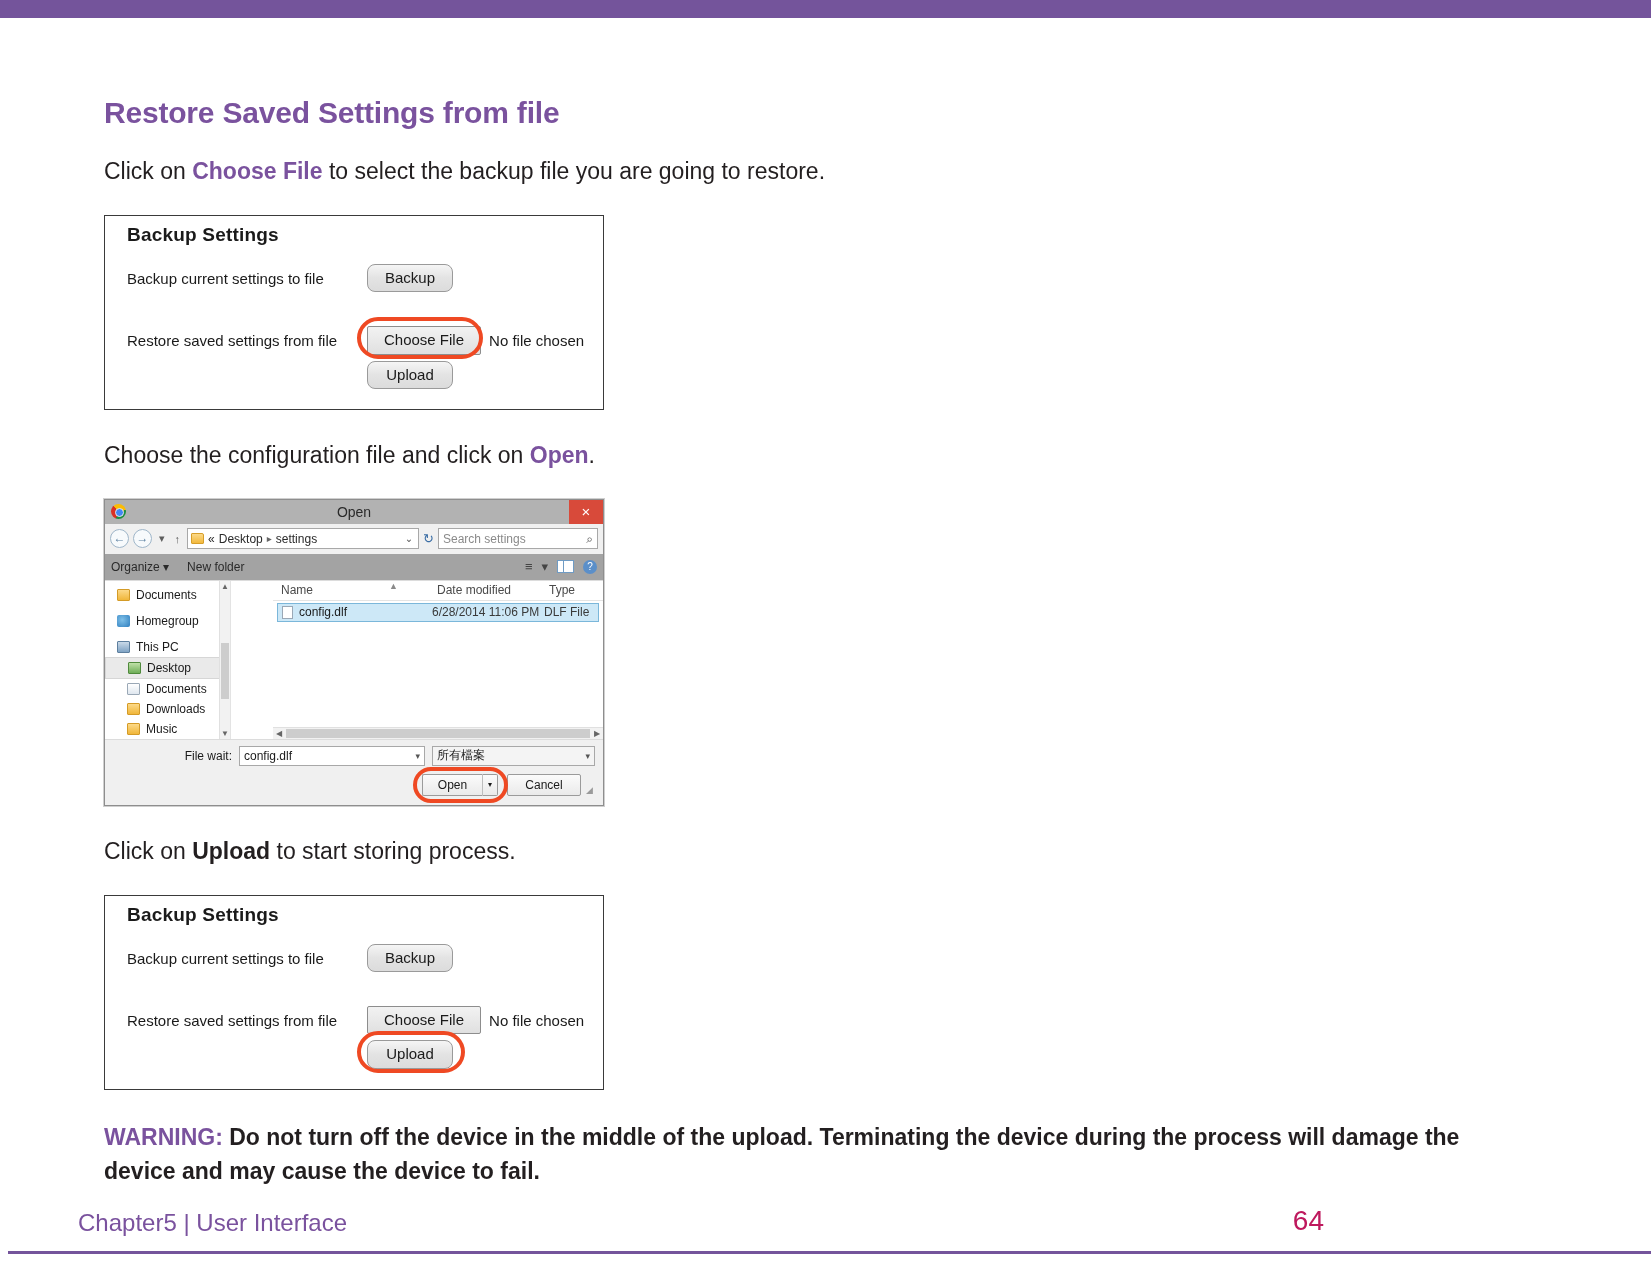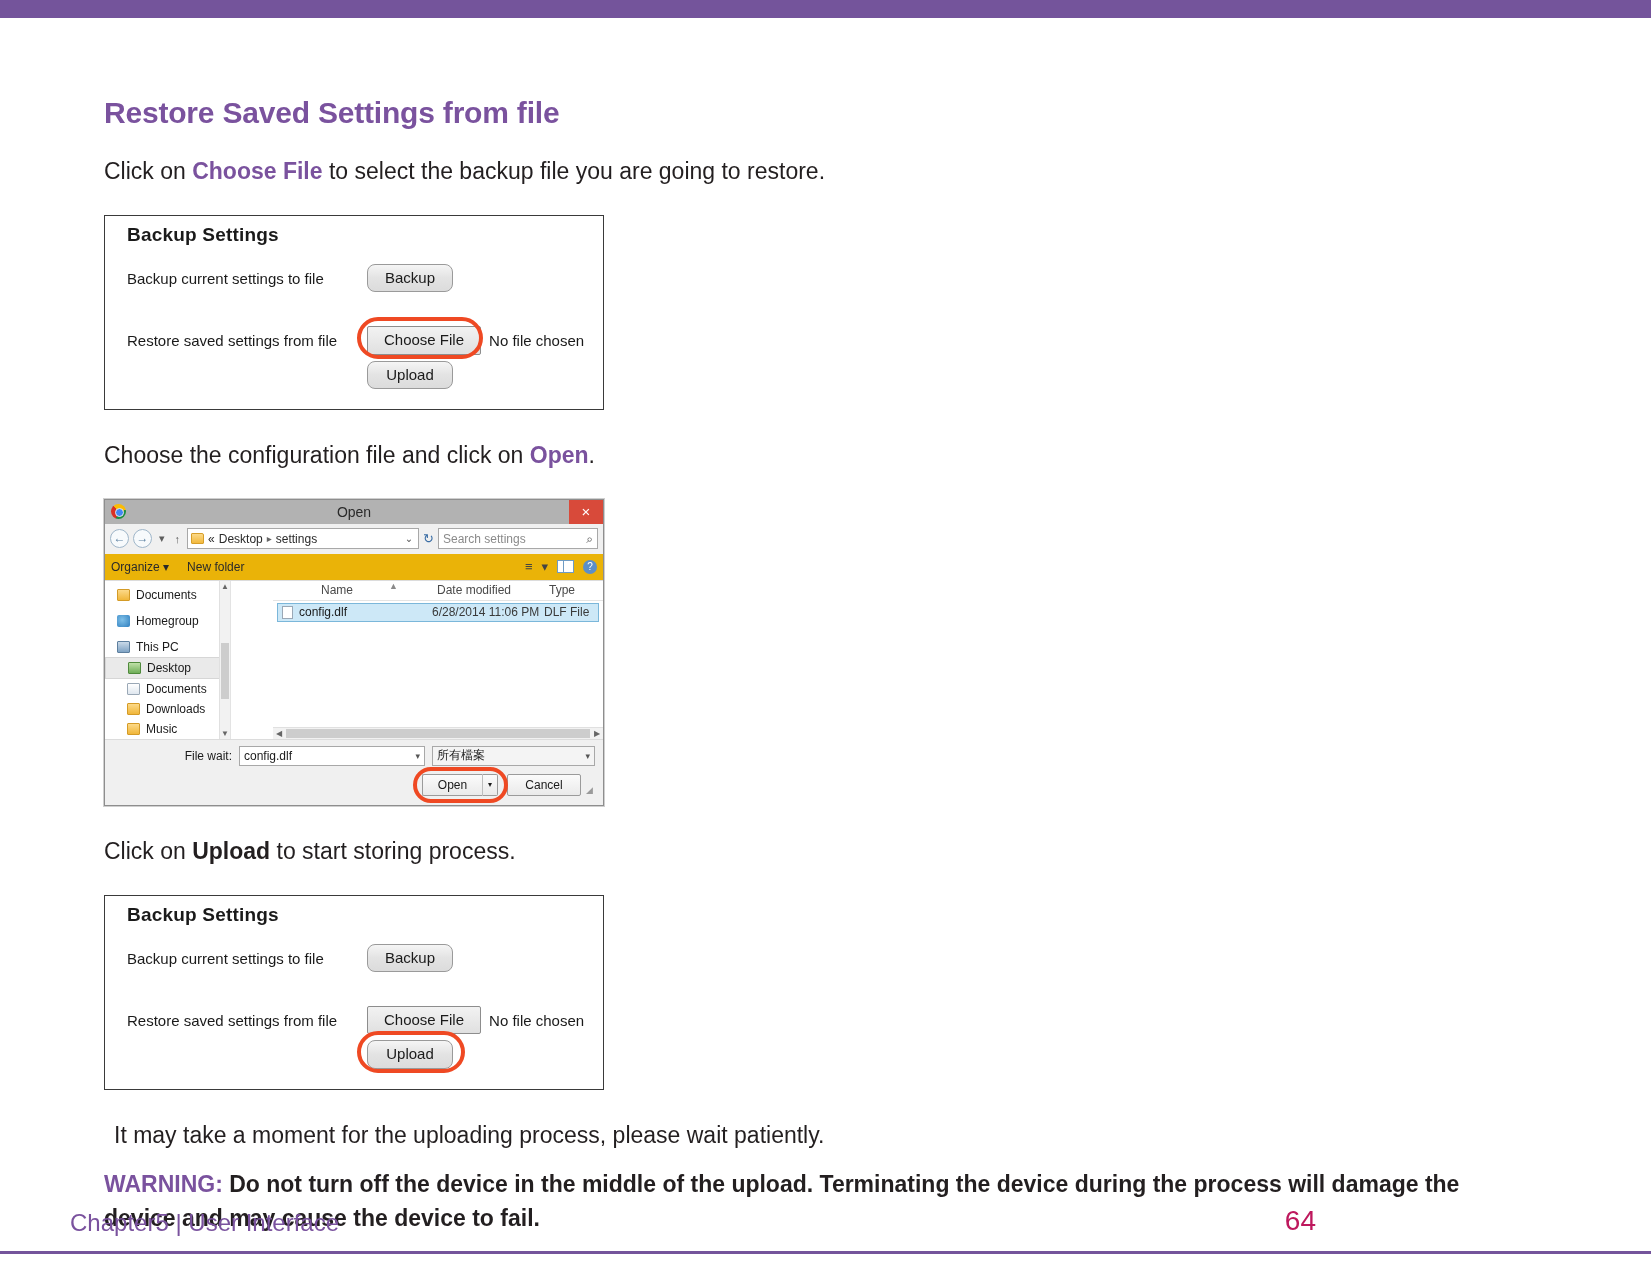--- a/index.html
+++ b/index.html
@@ -235,21 +235,21 @@
     align-items: center;
     padding: 0 4px;
     font-size: 12px;
     color: #8a8a8a;
     gap: 16px;
   }
   .search-ico { margin-left: auto; color: #5a5a5a; font-size: 12px; }
 
   .dlg-toolbar {
     height: 27px;
-    background: #eab308;
+    background: #a3a3a3;
     border-bottom: 1px solid #dcdcdc;
     display: flex;
     align-items: center;
     padding: 0 6px;
     gap: 18px;
     font-size: 12px;
     color: #2a2a2a;
   }
   .tb-right { margin-left: auto; display: flex; align-items: center; gap: 9px; }
   .view-ico { color: #444; font-size: 13px; }
@@ -330,21 +330,21 @@
   .files-head {
     display: flex;
     height: 20px;
     align-items: center;
     border-bottom: 1px solid #e4e4e4;
     font-size: 12px;
     color: #4a4a4a;
     padding-left: 8px;
     position: relative;
   }
-  .fh-name { flex: 1; margin-left: 40px; }
+  .fh-name { flex: 1; }
   .fh-date { width: 112px; flex: 0 0 112px; }
   .fh-type { width: 54px; flex: 0 0 54px; }
   .sort-arrow {
     position: absolute;
     left: 116px; top: 0px;
     font-size: 9px; color: #8a8a8a;
   }
   .file-row {
     display: flex;
     align-items: center;
@@ -458,21 +458,21 @@
     font-weight: bold;
     margin: 0;
     line-height: 1.5;
     max-width: 1400px;
   }
   p.warning .warn-label { color: #7a529e; font-weight: bold; }
 
   
   .footer {
     position: absolute;
-    left: 0; bottom: 0;
+    left: 8px; bottom: 0;
     width: 1378px;
     height: 100px;
   }
   .footer-rule {
     position: absolute;
     left: 0; bottom: 21px;
     width: 1651px;
     height: 3px;
     background: #74549b;
   }
@@ -701,21 +701,20 @@
       </div>
 
       <div class="bp-row bp-upload-row" style="position:relative;">
         <span class="win-btn btn-upload">Upload</span>
         <span class="hl-oval" style="left:-10px; top:-9px; width:108px; height:42px;"></span>
       </div>
     </div>
 
     <div class="spacer-lg"></div>
 
-    <p class="note">It may take a moment for the uploading process, please wait patiently.</p>
 
     <p class="warning">
       <span class="warn-label">WARNING:</span><span> Do not turn off the device in the middle of the upload. Terminating the device during the process will damage the device and may cause the device to fail.</span>
     </p>
 
   </div>
 </div>
 
 <div class="footer">
   <div class="footer-rule"></div>

